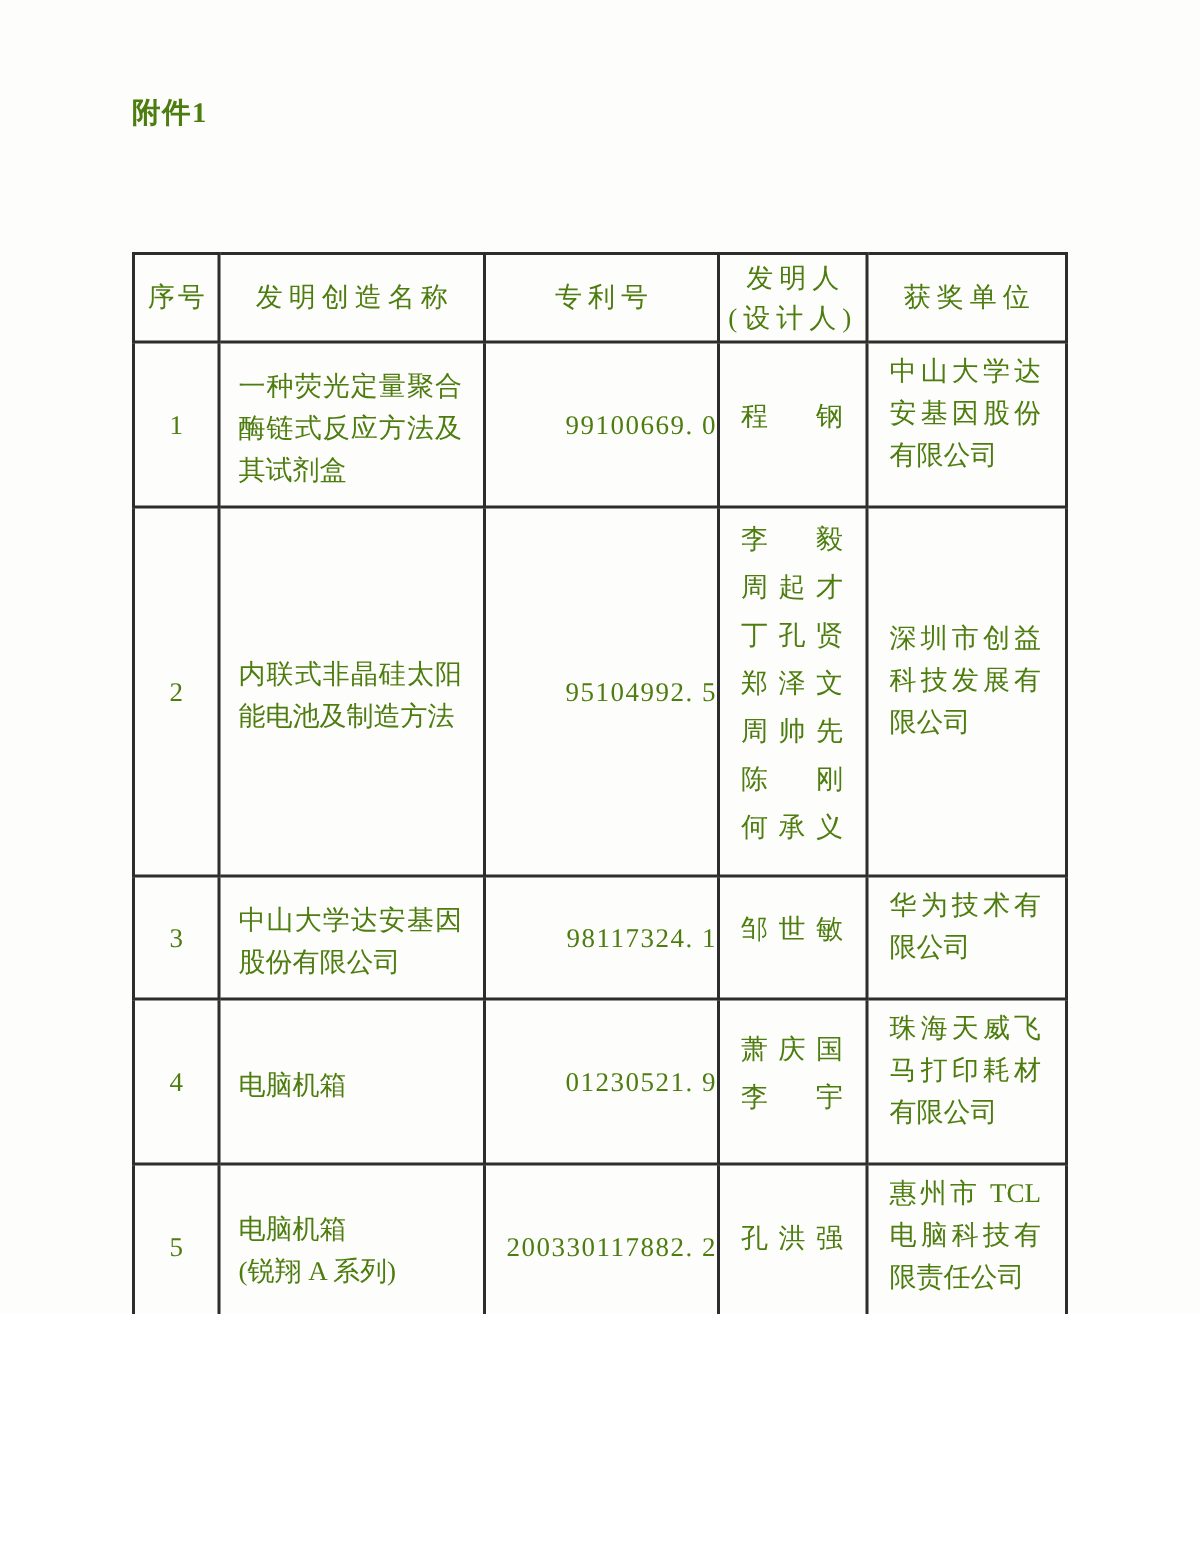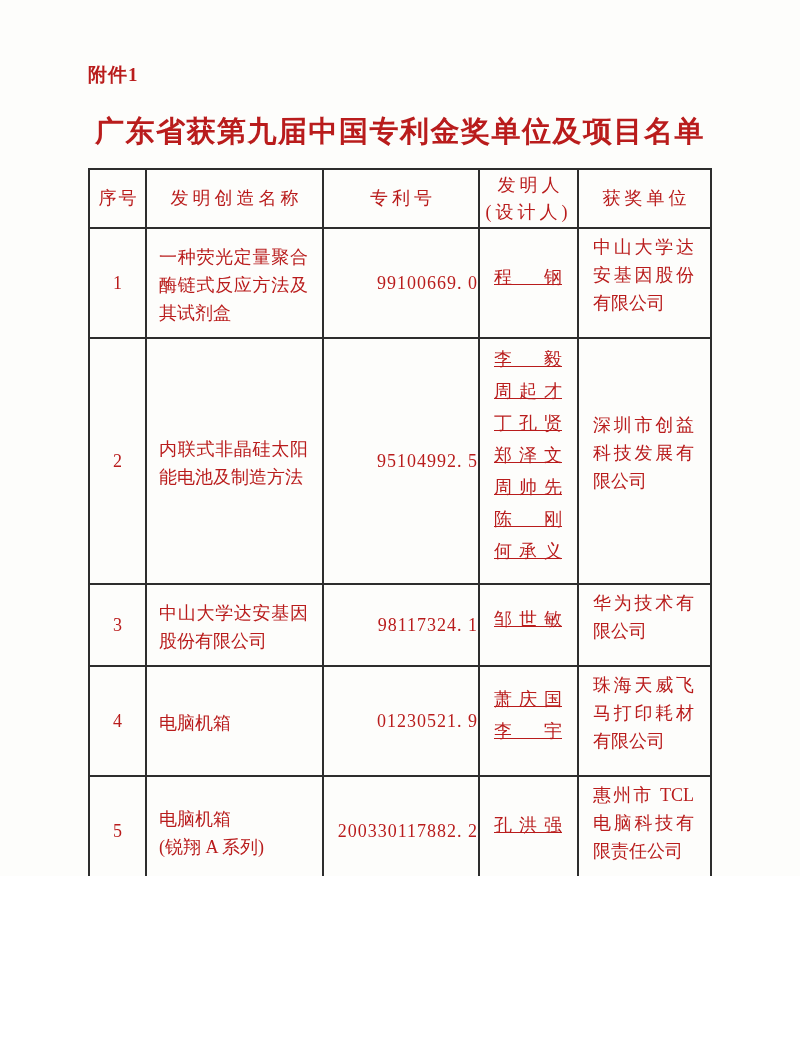--- a/index.html
+++ b/index.html
@@ -2,21 +2,21 @@
 <html><head>
 <meta charset="utf-8">
 <style>
   * { margin: 0; padding: 0; box-sizing: border-box; }
   html, body { width: 800px; background: #ffffff; }
   .page {
     position: relative;
     width: 800px;
     height: 876px;
     background: #fdfdfb;
-    color: #b91c1c;
+    color: #4d7c0f;
     font-family: "Liberation Serif", "DejaVu Serif", serif;
     overflow: hidden;
   }
   .attachment-label {
     position: absolute;
     left: 88px;
     top: 62px;
     font-size: 19px;
     font-weight: 700;
     letter-spacing: 1px;
@@ -67,21 +67,20 @@
   .cell-patent {
     text-align: right;
     font-size: 18px;
     letter-spacing: 1px;
   }
   .cell-inventors {
     text-align: justify;
     text-align-last: justify;
     padding: 4px 15px 16px 14px;
     line-height: 32px;
-    text-decoration: underline;
   }
   .cell-awardee {
     text-align: justify;
     padding: 4px 16px 20px 14px;
     line-height: 28px;
   }
   .page-number {
     position: absolute;
     top: 972px;
     right: 112px;
@@ -90,21 +89,20 @@
     letter-spacing: 1px;
   }
 </style>
 </head>
 <body>
 
 <div class="page">
 
   <div class="attachment-label">附件1</div>
 
-  <div class="doc-title">广东省获第九届中国专利金奖单位及项目名单</div>
 
   <table class="patent-table">
     <colgroup>
       <col style="width:57px">
       <col style="width:177px">
       <col style="width:156px">
       <col style="width:99px">
       <col style="width:133px">
     </colgroup>
     <thead>

